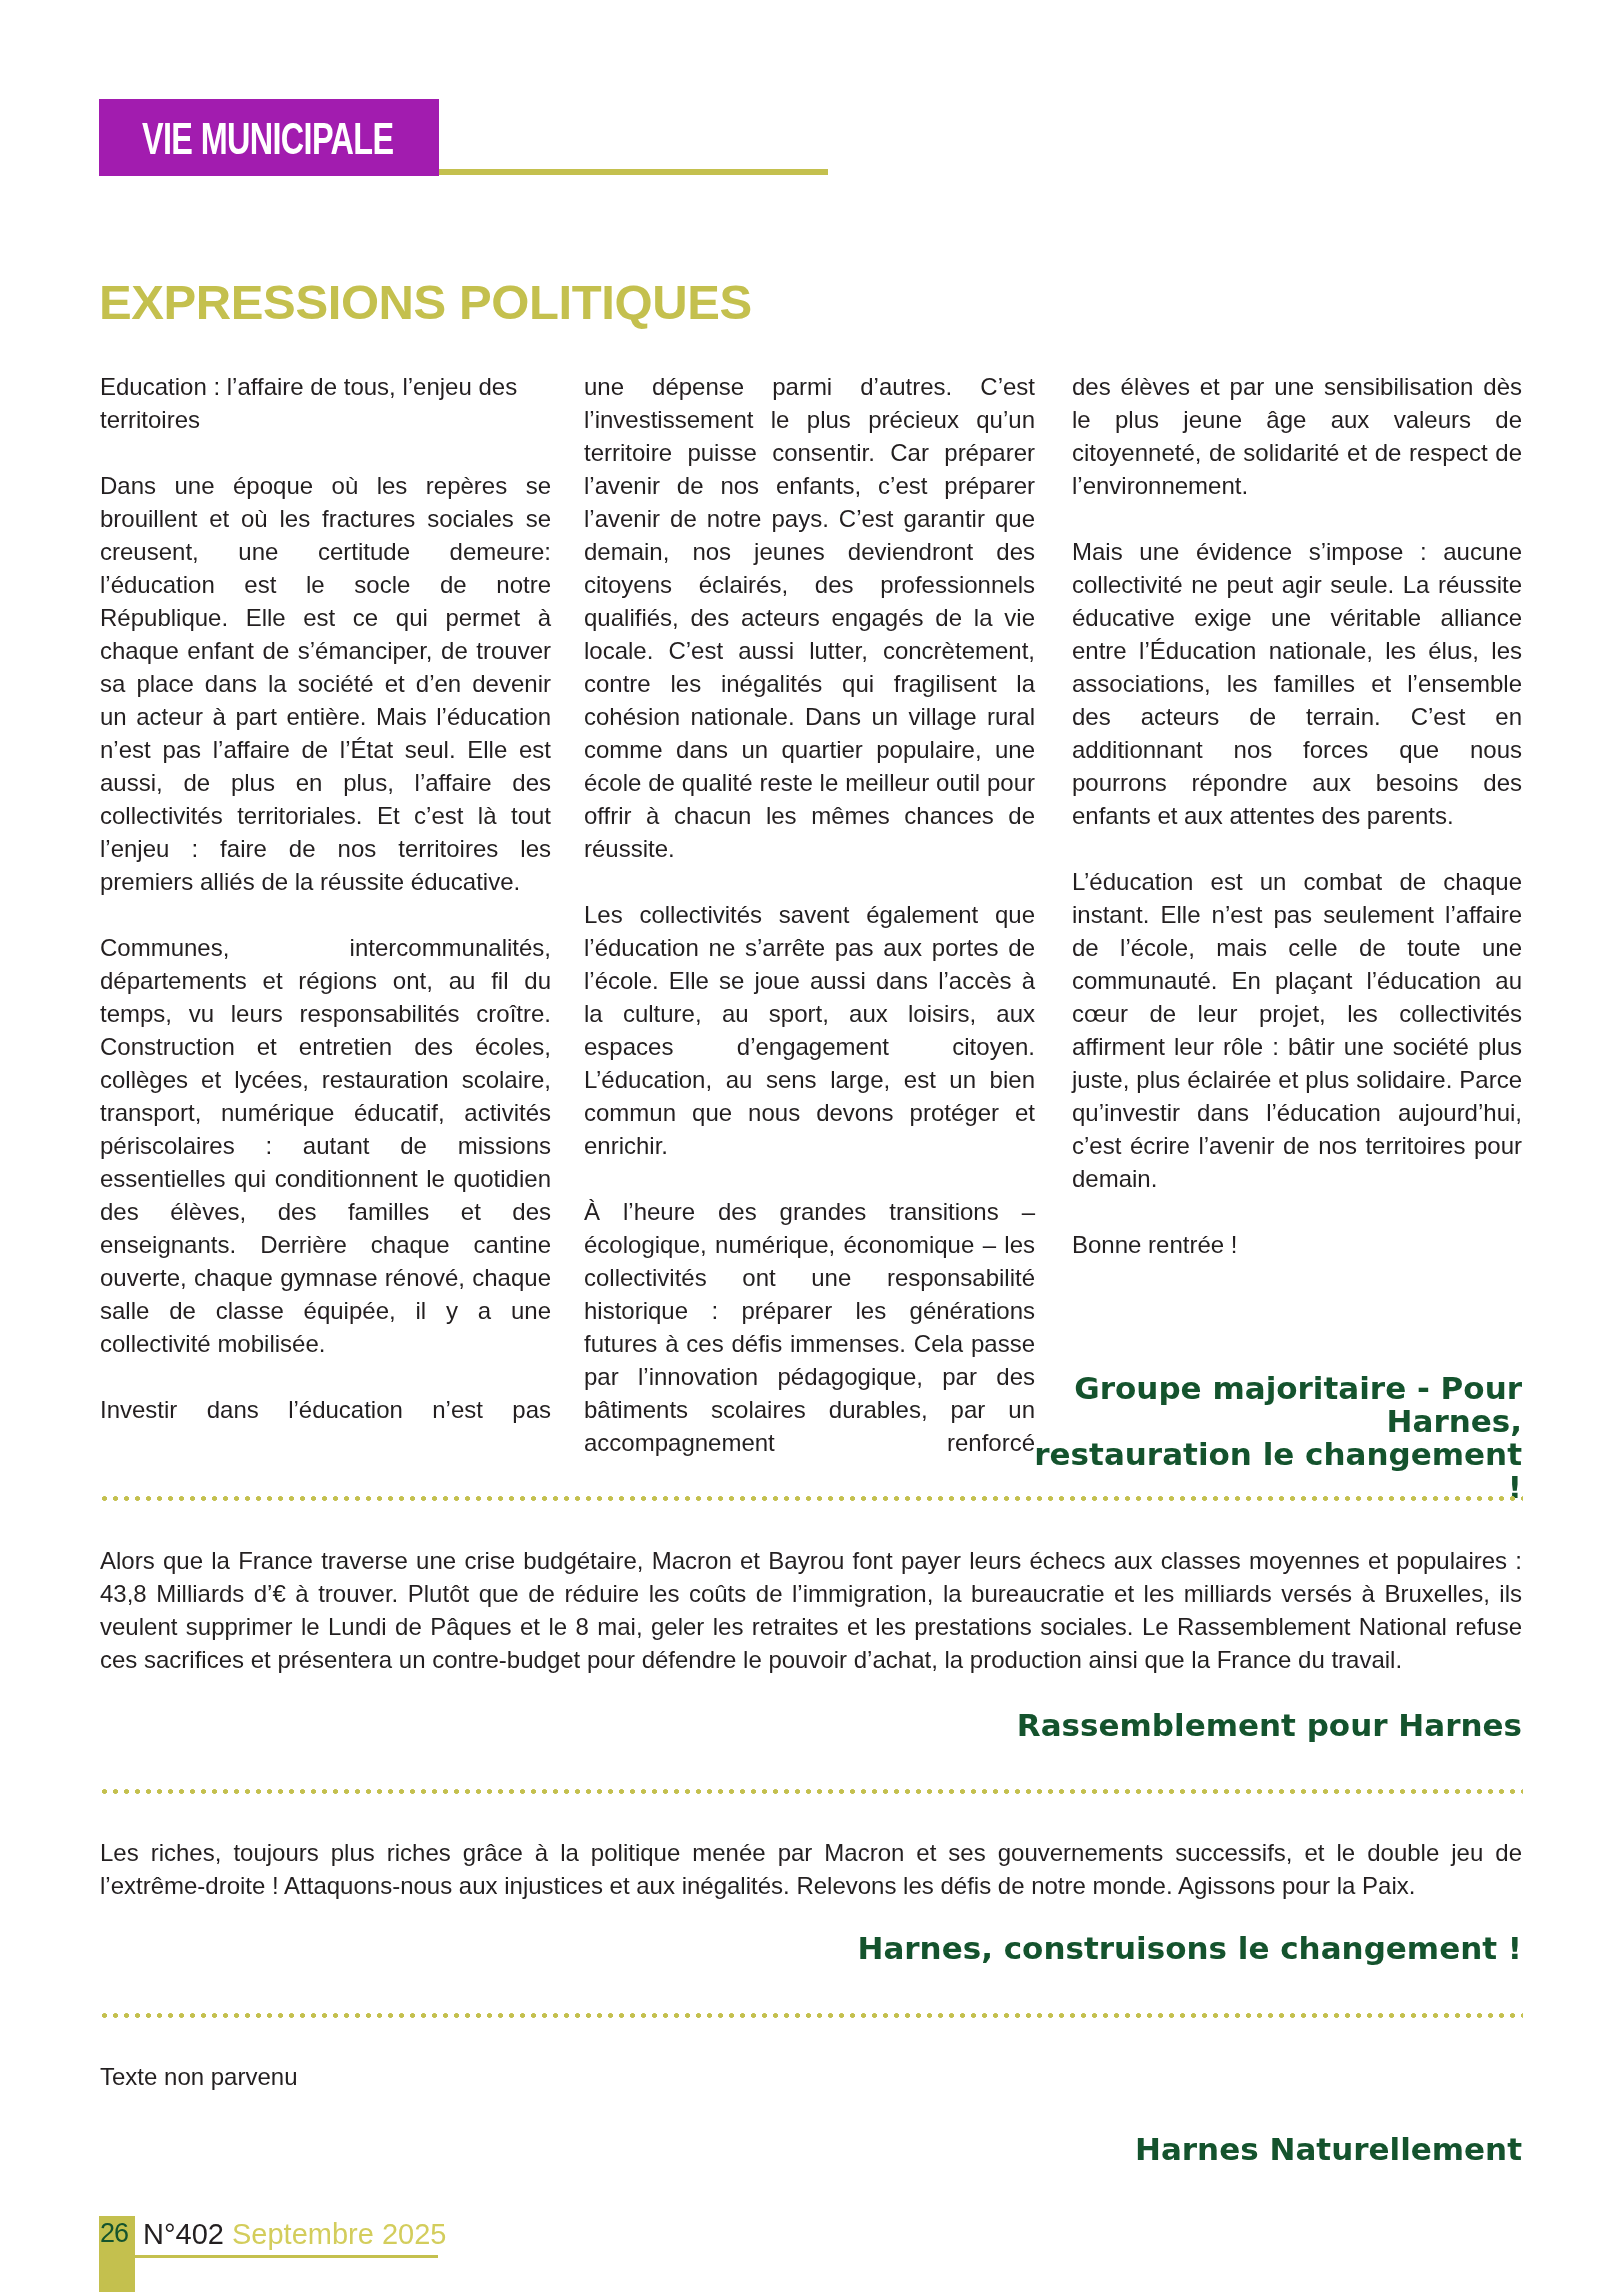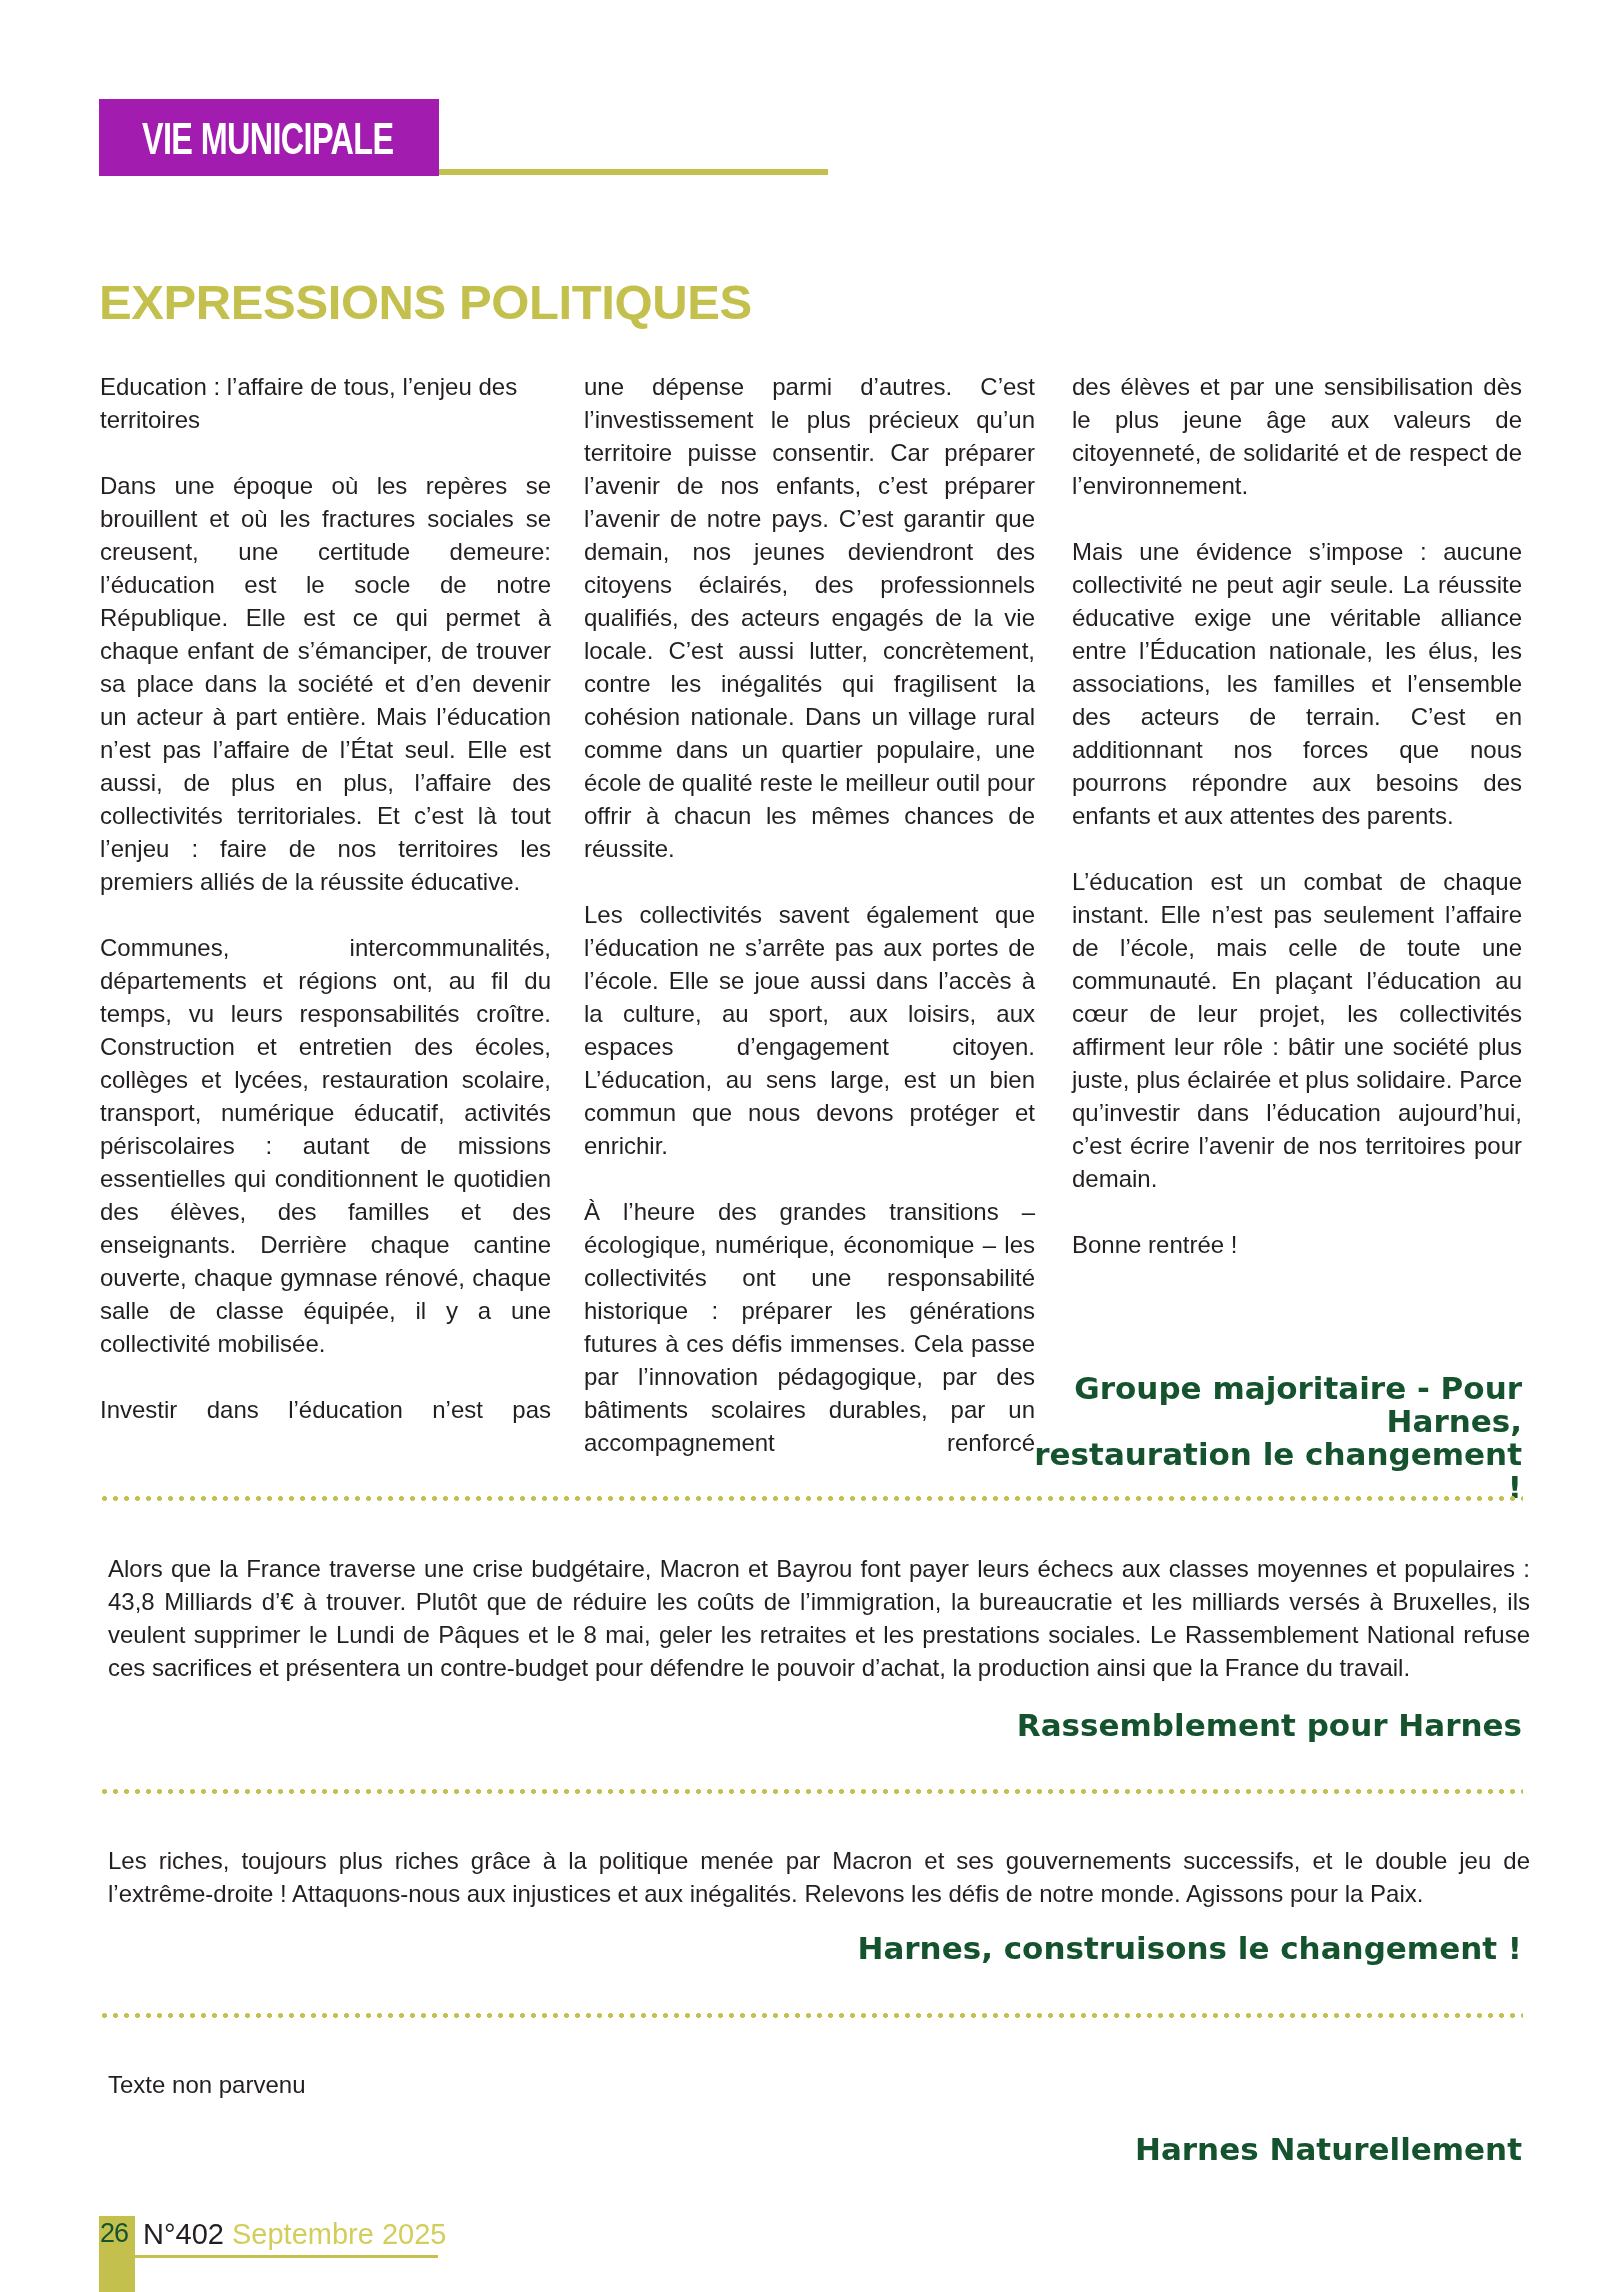--- a/index.html
+++ b/index.html
@@ -38,21 +38,21 @@
 
   
   .dots { position: absolute; left: 99px; width: 1424px; height: 5.4px;
           background-image: radial-gradient(circle, #c4c04e 2.3px, transparent 2.7px);
           background-size: 11px 5.4px; background-repeat: repeat-x; }
   #sep1 { top: 1496px; }
   #sep2 { top: 1789px; }
   #sep3 { top: 2013px; }
 
   .wide { position: absolute; left: 100px; width: 1422px; font-size: 24px; line-height: 33px;
-          text-align: justify; text-align-last: left; margin: 8px; }
+          text-align: justify; text-align-last: left; margin: 0; }
   #rn-text { top: 1544px; }
   #rn-sig { top: 1709px; }
   #pc-text { top: 1836px; }
   #pc-sig { top: 1932px; }
   #hn-text { top: 2060px; }
   #hn-sig { top: 2133px; }
 
   
   .foot-bar { position: absolute; left: 99px; top: 2216px; width: 36px; height: 77px; background: #c4c04e; }
   .foot-page { position: absolute; left: 100px; top: 2218px; color: #14532d; font-size: 27px; line-height: 30px;

